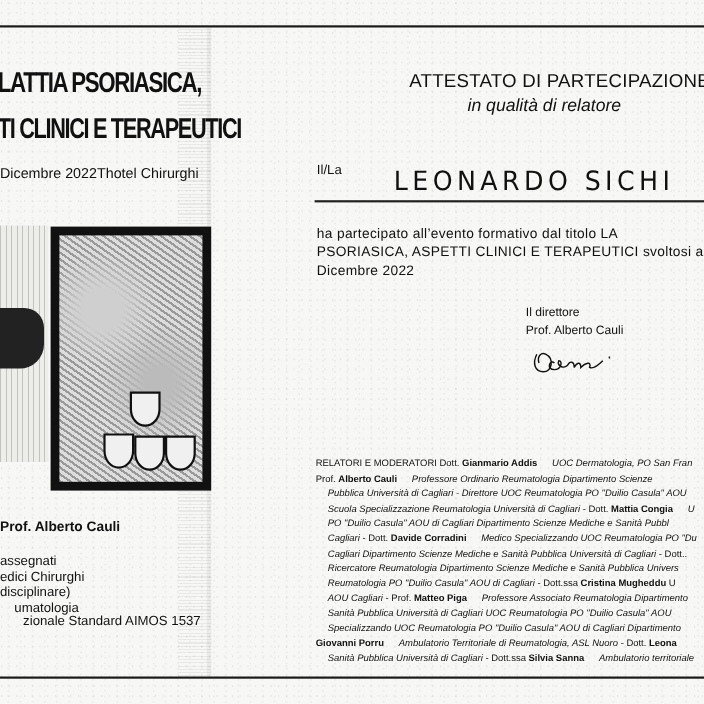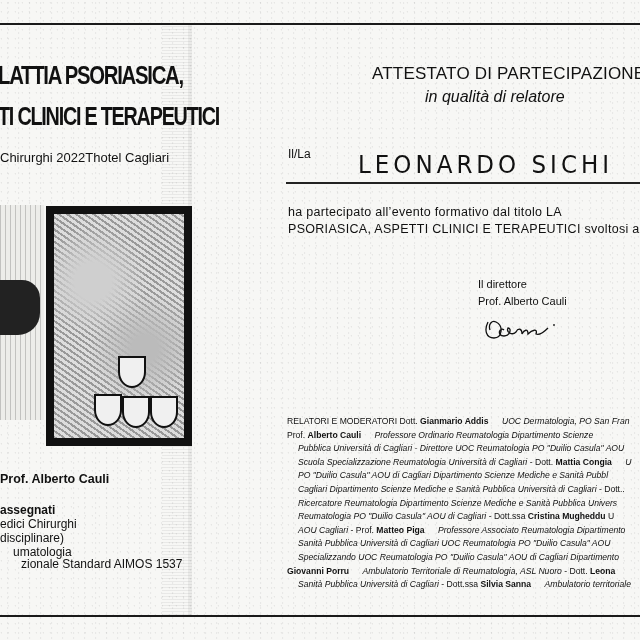--- a/index.html
+++ b/index.html
@@ -24,21 +24,21 @@
   .lp-photo { position:absolute; left:46px; top:206px; width:146px; height:240px; background:#111; }
   .lp-photo-inner { position:absolute; left:8px; top:8px; right:8px; bottom:8px;
      background:
        radial-gradient(circle at 30% 30%, #cfcfcf 0 10%, transparent 30%),
        radial-gradient(circle at 70% 60%, #bbb 0 8%, transparent 35%),
        repeating-linear-gradient(35deg, #999 0 2px, #ddd 2px 5px);
   }
   .shield { position:absolute; width:24px; height:28px; background:#f0f0f0; border:2px solid #111; border-radius:0 0 50% 50%; }
   .lp-chair { position:absolute; left:0; top:472px; font-weight:bold; font-size:12.5px; white-space:nowrap; }
   .lp-line { position:absolute; left:0; font-size:12px; white-space:nowrap; }
-  .lp-line.b { font-weight:bold; }
+  .lp-line.b { font-weight:normal; }
 
   
   .r-head { position:absolute; left:372px; top:64px; font-size:17px; letter-spacing:0.2px; white-space:nowrap; }
   .r-sub { position:absolute; left:425px; top:88px; font-size:16px; font-style:italic; white-space:nowrap; }
   .r-illa { position:absolute; left:288px; top:147px; font-size:12px; }
   .r-name { position:absolute; left:358px; top:152px; font-family:"DejaVu Sans", sans-serif; font-size:23px; font-weight:normal; letter-spacing:4px; transform:scaleY(1.05); white-space:nowrap; }
   .r-nameline { position:absolute; left:286px; top:182px; width:354px; height:1.5px; background:#222; }
   .r-body { position:absolute; left:288px; top:204px; font-size:12.5px; line-height:17px; white-space:nowrap; letter-spacing:0.3px; }
   .r-dir { position:absolute; left:478px; top:276px; font-size:11px; line-height:17px; white-space:nowrap; }
   .r-sign { position:absolute; left:482px; top:316px; width:90px; height:26px; }
@@ -51,21 +51,21 @@
 
 <div class="speckle"></div>
 <div class="rule-top"></div>
 <div class="rule-bottom"></div>
 <div class="gutter"></div>
 <div class="gutter2"></div>
 
 <div>
   <div class="lp-title1">LATTIA PSORIASICA,</div>
   <div class="lp-title2">TI CLINICI E TERAPEUTICI</div>
-  <div class="lp-date">Chirurghi 2022Thotel Cagliari</div>
+  <div class="lp-date">Dicembre 2022Thotel Chirurghi</div>
 
   <div class="lp-photo-left"></div>
   <div class="lp-hand"></div>
   <div class="lp-photo">
     <div class="lp-photo-inner"></div>
     <div class="shield" style="left:72px;top:150px;"></div>
     <div class="shield" style="left:48px;top:188px;"></div>
     <div class="shield" style="left:76px;top:190px;"></div>
     <div class="shield" style="left:104px;top:190px;"></div>
   </div>
@@ -80,35 +80,37 @@
 
 <div>
   <div class="r-head">ATTESTATO DI PARTECIPAZIONE</div>
   <div class="r-sub">in qualità di relatore</div>
   <div class="r-illa">Il/La</div>
   <div class="r-name">LEONARDO SICHI</div>
   <div class="r-nameline"></div>
   <div class="r-body">
     <div>ha partecipato all’evento formativo dal titolo LA</div>
     <div>PSORIASICA, ASPETTI CLINICI E TERAPEUTICI svoltosi a</div>
+    <div>Dicembre 2022</div>
   </div>
   <div class="r-dir">
     <div>Il direttore</div>
     <div>Prof. Alberto Cauli</div>
   </div>
   <svg class="r-sign" viewBox="0 0 90 26">
     <path d="M6 6 C2 14,4 22,12 22 C20 22,22 10,14 6 C10 4,6 8,8 14 M22 14 C18 10,14 20,22 20 C28 20,30 12,26 12 C24 16,30 20,34 16 C36 12,40 12,40 18 C42 14,46 12,46 18 C50 14,56 12,54 18 C58 20,64 14,66 12 M72 8 L72 10" fill="none" stroke="#111" stroke-width="1.3"></path>
   </svg>
 
   <div class="r-credits" id="credits">
       <div><span>RELATORI E MODERATORI Dott. </span><span class="b">Gianmario Addis </span><span class="i">UOC Dermatologia, PO San Fran</span></div>
       <div><span>Prof. </span><span class="b">Alberto Cauli </span><span class="i">Professore Ordinario Reumatologia Dipartimento Scienze</span></div>
       <div><span class="i">Pubblica Università di Cagliari - Direttore UOC Reumatologia PO "Duilio Casula" AOU</span></div>
       <div><span class="i">Scuola Specializzazione Reumatologia Università di Cagliari</span><span> - Dott. </span><span class="b">Mattia Congia </span><span class="i">U</span></div>
       <div><span class="i">PO "Duilio Casula" AOU di Cagliari Dipartimento Scienze Mediche e Sanità Pubbl</span></div>
+      <div><span class="i">Cagliari</span><span>  - Dott. </span><span class="b">Davide Corradini </span><span class="i">Medico Specializzando UOC Reumatologia PO "Du</span></div>
       <div><span class="i">Cagliari Dipartimento Scienze Mediche e Sanità Pubblica Università di Cagliari</span><span> - Dott..</span></div>
       <div><span class="i">Ricercatore Reumatologia Dipartimento Scienze Mediche e Sanità Pubblica Univers</span></div>
       <div><span class="i">Reumatologia PO "Duilio Casula" AOU di Cagliari</span><span> - Dott.ssa </span><span class="b">Cristina Mugheddu </span><span>U</span></div>
       <div><span class="i">AOU Cagliari</span><span> - Prof. </span><span class="b">Matteo Piga </span><span class="i">Professore Associato Reumatologia Dipartimento</span></div>
       <div><span class="i">Sanità Pubblica Università di Cagliari UOC Reumatologia PO "Duilio Casula" AOU</span></div>
       <div><span class="i">Specializzando UOC Reumatologia PO "Duilio Casula" AOU di Cagliari Dipartimento</span></div>
       <div><span class="b">Giovanni Porru </span><span class="i">Ambulatorio Territoriale di Reumatologia, ASL Nuoro</span><span> - Dott. </span><span class="b">Leona</span></div>
       <div><span class="i">Sanità Pubblica Università di Cagliari</span><span>  - Dott.ssa </span><span class="b">Silvia Sanna </span><span class="i">Ambulatorio territoriale</span></div>
     </div>
 </div>

